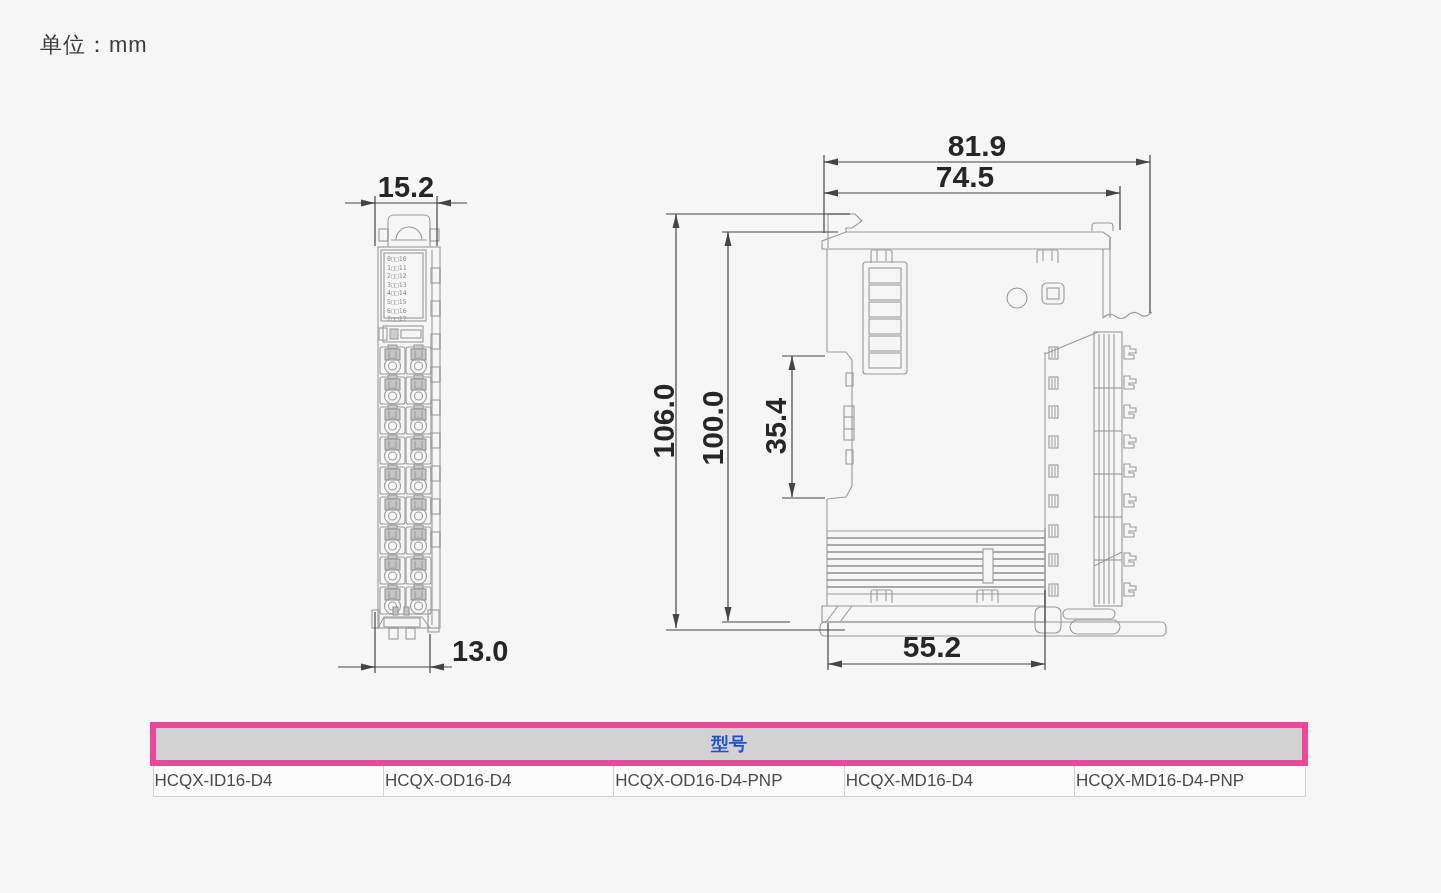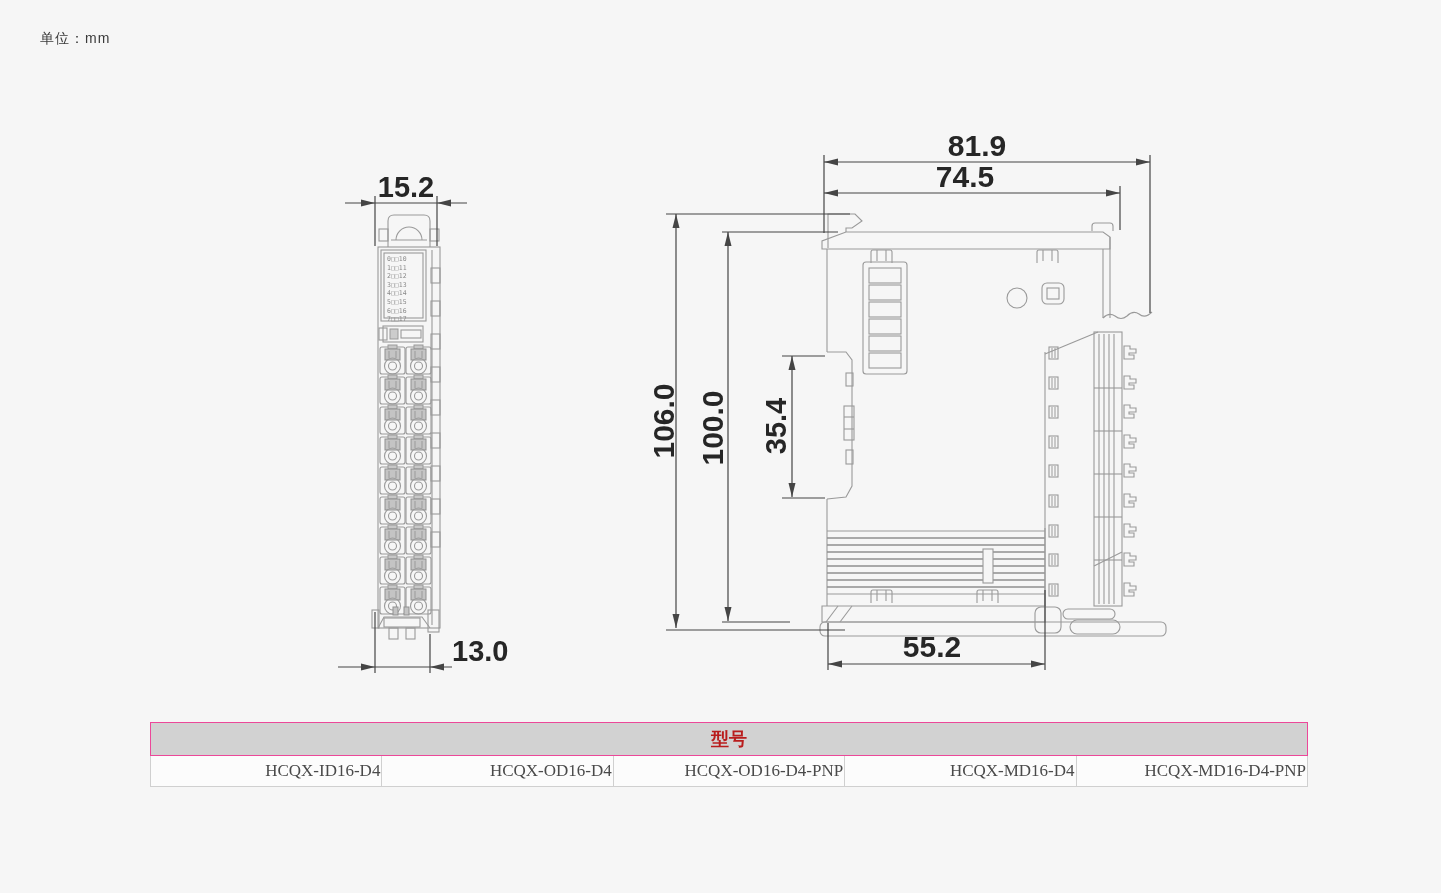--- a/index.html
+++ b/index.html
@@ -6,44 +6,44 @@
   body{
     width:1441px;height:893px;
     background:#f6f6f6;
     font-family:"Liberation Sans", sans-serif;
     position:relative;
     overflow:hidden;
   }
   .stage{position:absolute;left:0;top:0;width:1441px;height:893px;}
   .unit-label{
     position:absolute;left:40px;top:30px;
-    font-size:14px;color:#3a3a3a;letter-spacing:1px;
+    font-size:22px;color:#3a3a3a;letter-spacing:1px;
   }
   svg text.dim{
     font-family:"Liberation Sans", sans-serif;
     font-weight:700;fill:#262626;
   }
   svg text.led{
     font-family:"DejaVu Sans Mono", monospace;
     fill:#8a8a8a;
   }
   .module-line{stroke:#9a9a9a;stroke-width:1.1;fill:none;}
   .model-table{
     position:absolute;left:150px;top:722px;width:1158px;
     border-collapse:collapse;table-layout:fixed;
     font-size:17px;color:#4a4a4a;
   }
   .model-table th{
     background:#d2d2d2;height:30px;
-    font-size:18px;font-weight:700;color:#b91c1c;
-    border:1px solid #ec4899;text-align:center;
+    font-size:18px;font-weight:700;color:#1d4ed8;
+    border:6px solid #ec4899;text-align:center;
   }
   .model-table td{
     background:#fcfcfc;height:28px;
-    border:1px solid #d0d0d0;text-align:right;font-family:Liberation Serif, serif;
+    border:1px solid #d0d0d0;text-align:left;
   }
 </style>
 </head>
 <body>
 
 <div class="stage">
 
   <div class="unit-label">单位：mm</div>
 
   <svg width="1441" height="715" viewBox="0 0 1441 715">

